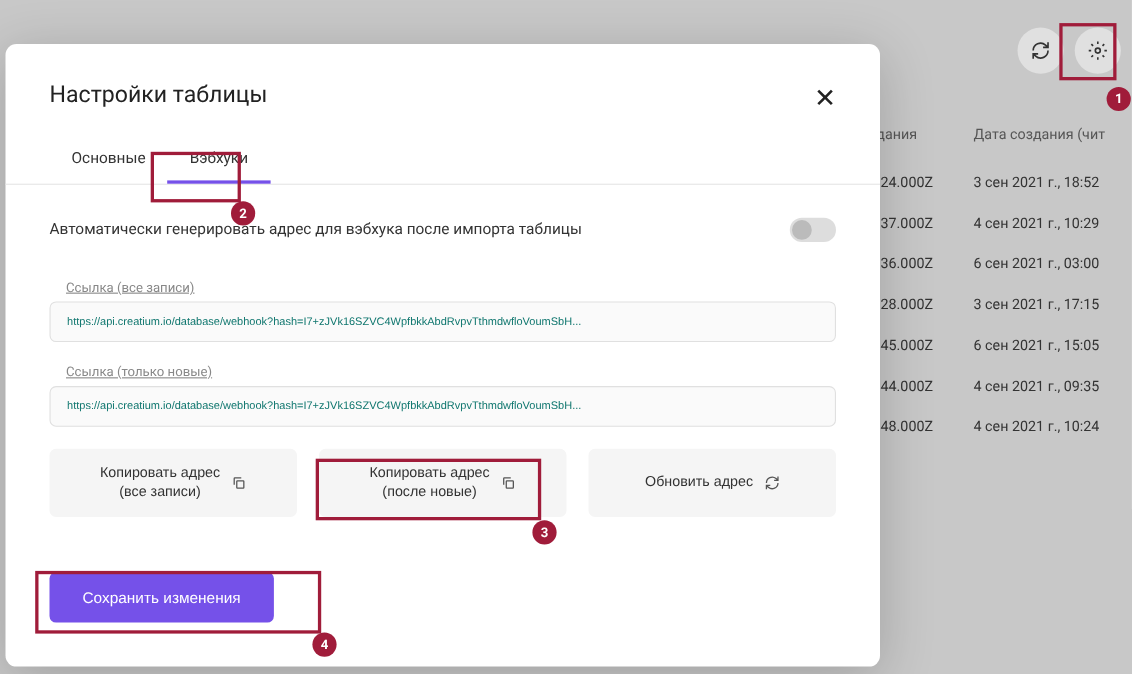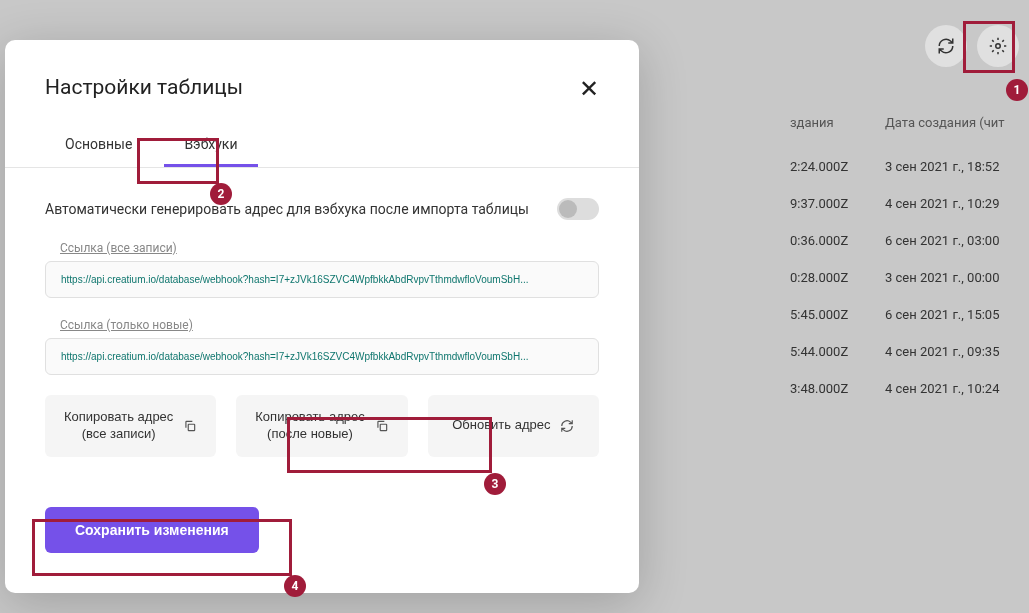--- a/index.html
+++ b/index.html
@@ -87,21 +87,21 @@
       display: flex;
       align-items: center;
       justify-content: center;
       z-index: 101;
     }
     
     .modal {
       position: absolute;
       top: 40px;
       left: 5px;
-      width: 634px;
+      width: 795px;
       background: #fff;
       border-radius: 10px;
       box-shadow: 0 10px 50px rgba(0,0,0,0.2);
       z-index: 50;
     }
     .modal-header {
       padding: 35px 40px 0 40px;
       position: relative;
     }
     .modal-title {
@@ -116,41 +116,41 @@
       cursor: pointer;
       font-size: 24px;
       color: #222;
       background: none;
       border: none;
     }
     .tabs {
       display: flex;
       padding: 25px 40px 0 40px;
       border-bottom: 1px solid #e5e5e5;
-      gap: 12px;
+      gap: 0;
     }
     .tab {
       padding: 12px 20px;
       font-size: 14px;
       color: #333;
       cursor: pointer;
       border-bottom: 3px solid transparent;
     }
     .tab.active {
       border-bottom-color: #7551e9;
       font-weight: 400;
     }
     .modal-body {
       padding: 30px 40px 40px 40px;
     }
     .toggle-row {
       display: flex;
       align-items: center;
       justify-content: space-between;
-      margin-bottom: 21px;
+      margin-bottom: 34px;
     }
     .toggle-label {
       font-size: 14px;
       color: #333;
     }
     .toggle {
       width: 42px;
       height: 22px;
       background: #ddd;
       border-radius: 11px;
@@ -218,21 +218,20 @@
     }
     .save-btn {
       margin-top: 50px;
       padding: 15px 30px;
       background: #7551e9;
       color: #fff;
       border: none;
       border-radius: 6px;
       font-size: 14px;
       cursor: pointer;
-      font-weight: bold;
     }
   </style>
 </head>
 <body>
 
 <div class="bg-toolbar">
   <div class="bg-btn">
     <svg viewBox="0 0 24 24">
         <path d="M21 2v6h-6M3 22v-6h6M3 12a9 9 0 0 1 15-6.7L21 8M21 12a9 9 0 0 1-15 6.7L3 16" stroke-width="2"></path>
       </svg>
@@ -257,21 +256,21 @@
   <div class="bg-table-row">
     <div class="bg-col1">9:37.000Z</div>
     <div class="bg-col2">4 сен 2021 г., 10:29</div>
   </div>
   <div class="bg-table-row">
     <div class="bg-col1">0:36.000Z</div>
     <div class="bg-col2">6 сен 2021 г., 03:00</div>
   </div>
   <div class="bg-table-row">
     <div class="bg-col1">0:28.000Z</div>
-    <div class="bg-col2">3 сен 2021 г., 00:00</div>
+    <div class="bg-col2">3 сен 2021 г., 17:15</div>
   </div>
   <div class="bg-table-row">
     <div class="bg-col1">5:45.000Z</div>
     <div class="bg-col2">6 сен 2021 г., 15:05</div>
   </div>
   <div class="bg-table-row">
     <div class="bg-col1">5:44.000Z</div>
     <div class="bg-col2">4 сен 2021 г., 09:35</div>
   </div>
   <div class="bg-table-row">

